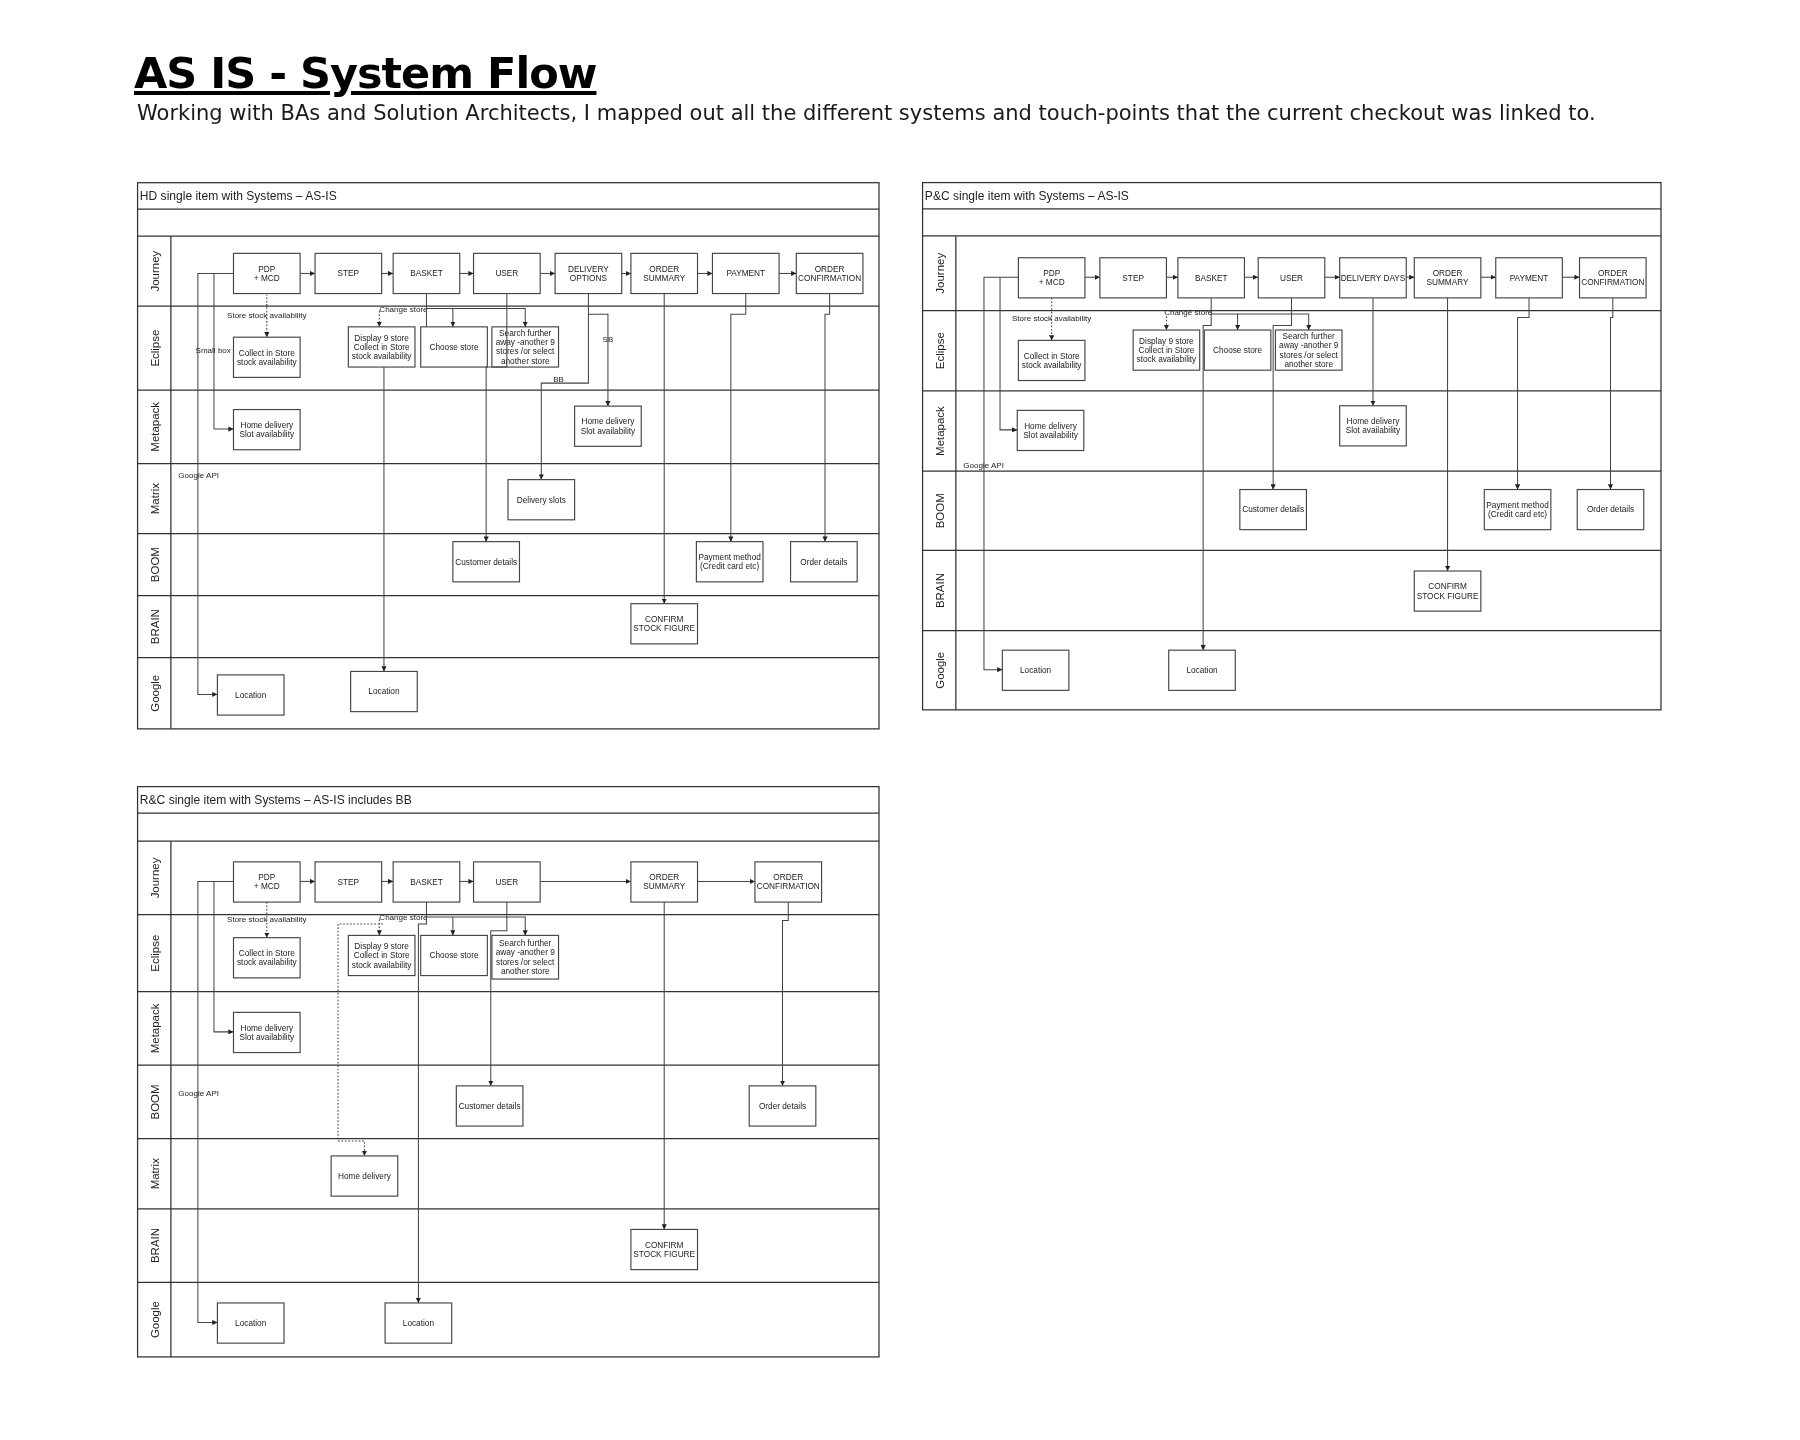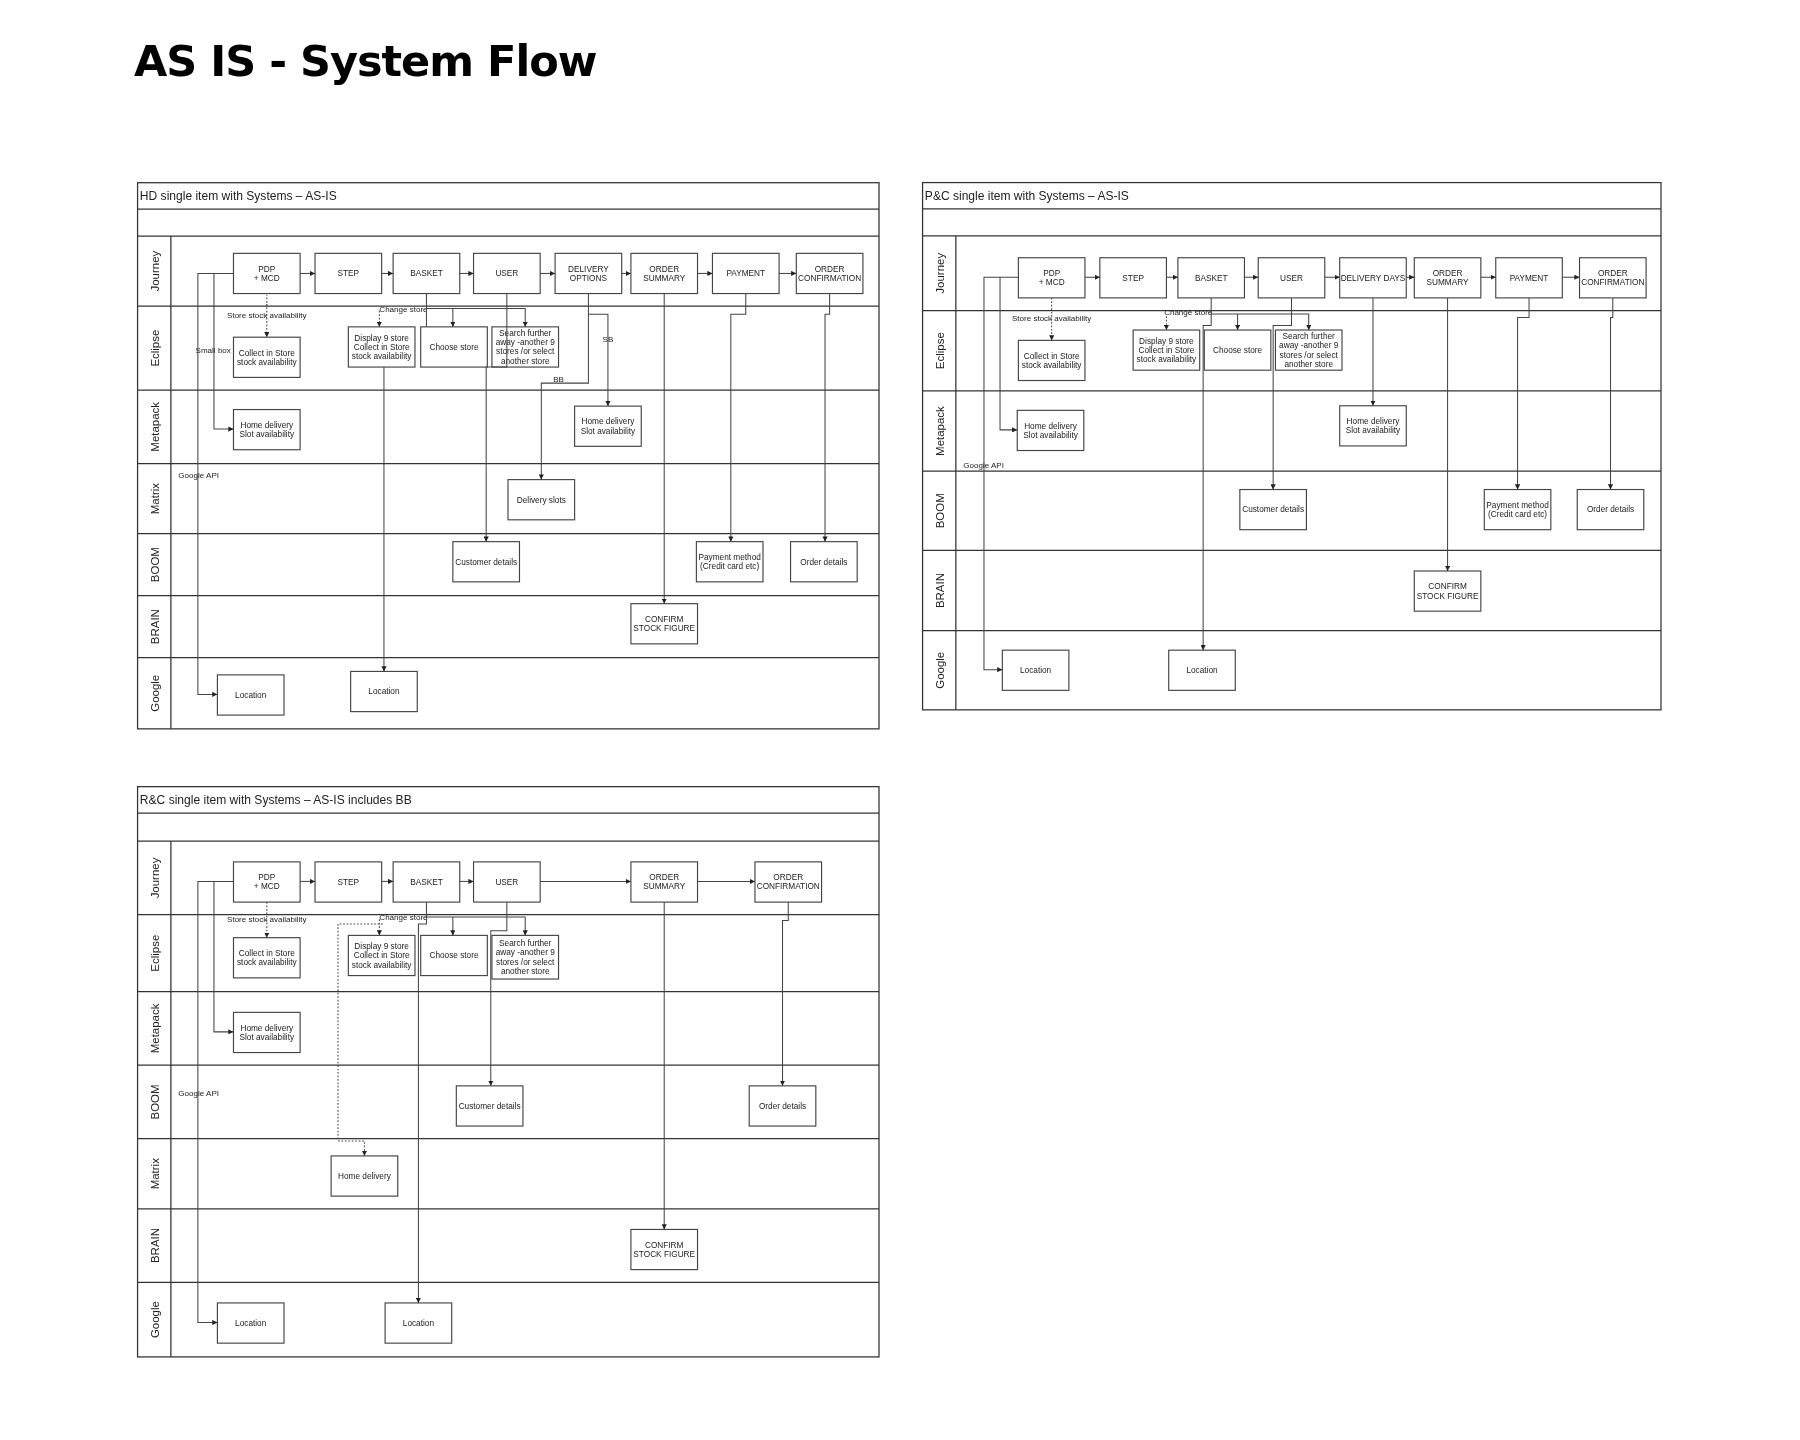--- a/index.html
+++ b/index.html
@@ -1,36 +1,37 @@
 <!DOCTYPE html>
 <html><head>
 <meta charset="utf-8">
 <style>
   html,body{margin:0;padding:0;background:#ffffff;}
   body{width:1800px;height:1440px;position:relative;overflow:hidden;font-family:"Liberation Sans",sans-serif;color:#000;}
-  .title{position:absolute;left:134px;top:36px;font-family:"DejaVu Sans",sans-serif;font-weight:bold;font-size:43px;letter-spacing:-1px;margin:0;}
+  .title{position:absolute;left:134px;top:48px;font-family:"DejaVu Sans",sans-serif;font-weight:bold;font-size:43px;letter-spacing:-1px;margin:0;text-decoration:underline;}
   .desc{position:absolute;left:137px;top:101px;font-family:"DejaVu Sans",sans-serif;font-size:21px;line-height:25px;color:#1a1a1a;margin:0;width:1620px;}
   .desc span{display:block;}
   svg.diagram{position:absolute;overflow:visible;}
   svg text{font-family:"Liberation Sans",sans-serif;fill:#222;}
   .frame{fill:#fff;stroke:#333;stroke-width:1.1;}
   .lane-line{stroke:#333;stroke-width:1.1;}
   .box{fill:#fff;stroke:#444;stroke-width:1;}
   .conn{fill:none;stroke:#444;stroke-width:0.9;}
   .conn.dotted{stroke-dasharray:1.5,1.5;}
   .lbl{font-size:7px;}
   .box-t{font-size:7.2px;text-anchor:middle;}
   .lane-t{font-size:10px;text-anchor:middle;}
   .dtitle{font-size:10.5px;}
 </style>
 </head>
 <body>
 
 <h1 class="title">AS IS - System Flow</h1>
 <p class="desc">
+  <span>Working with BAs and Solution Architects, I mapped out all the different systems and touch-points that the current checkout was linked to.</span>
 </p>
 
 <svg class="diagram" id="dg-hd" style="left:137px;top:182px;width:742px;height:547px" viewBox="119 158 646 476">
     <defs>
       <marker id="arr-hd" viewBox="0 0 6 6" refX="6" refY="3" markerWidth="5" markerHeight="5" orient="auto">
         <path d="M0,0 L6,3 L0,6 z" fill="#222"></path>
       </marker>
     </defs>
     <rect x="119.5" y="158.5" width="645.5" height="475.5" class="frame"></rect>
     <line x1="119.5" y1="181.5" x2="765" y2="181.5" class="lane-line"></line>

